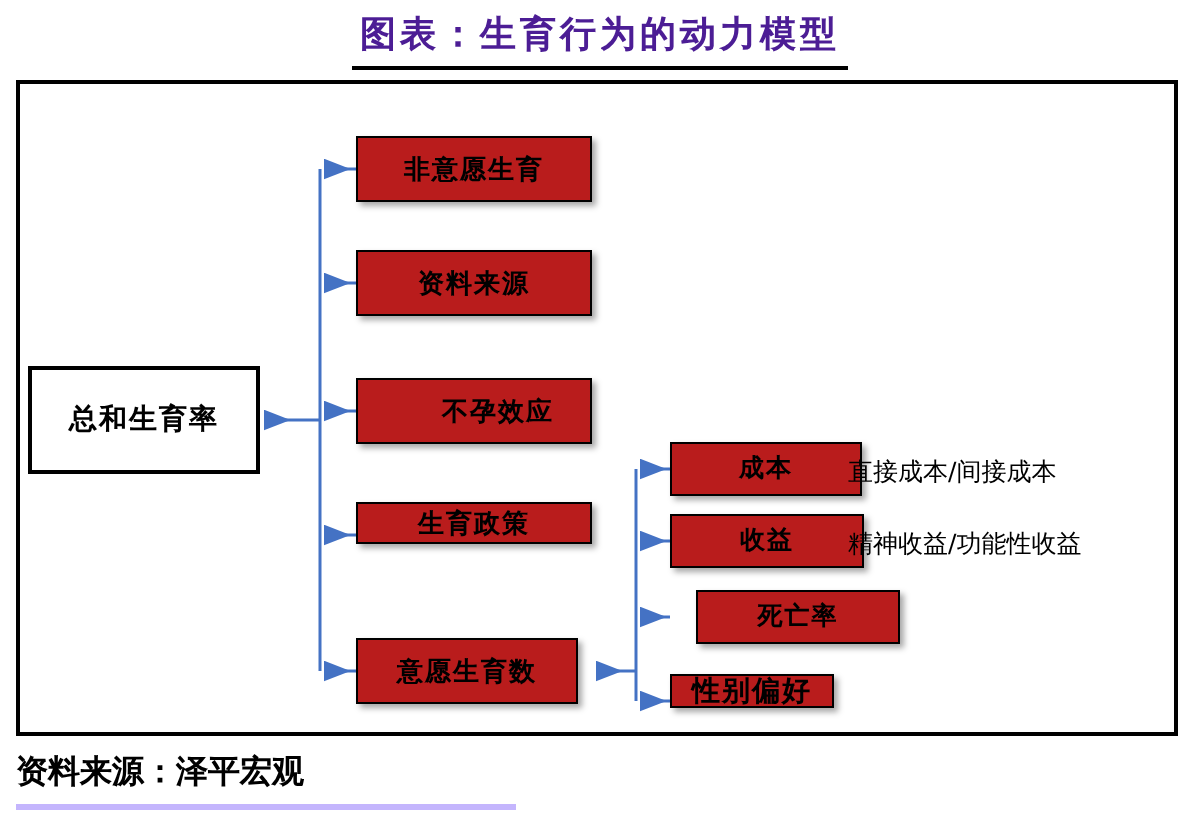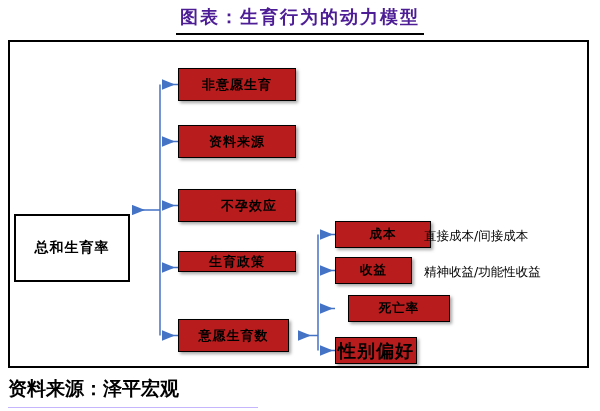--- a/index.html
+++ b/index.html
@@ -17,39 +17,39 @@
     border:2px solid #000;box-sizing:border-box;background:transparent;
   }
   svg.connectors{position:absolute;left:0;top:0;width:600px;height:411px;pointer-events:none;}
   .box{
     position:absolute;box-sizing:border-box;border:1px solid #000;background:#b91c1c;
     display:flex;align-items:center;justify-content:center;
     font-size:13px;font-weight:bold;color:#000;letter-spacing:1px;
     box-shadow:2px 2px 3px rgba(0,0,0,0.35);
   }
   .root-box{
-    left:14px;top:183px;width:116px;height:68px;background:#ffffff;
-    border:2.5px solid #000;font-size:14px;box-shadow:none;margin-top:31px;
+    left:14px;top:183px;width:116px;height:54px;background:#ffffff;
+    border:2.5px solid #000;font-size:14px;box-shadow:none;
   }
   .f0{left:178px;top:68px;width:118px;height:33px;}
   .f1{left:178px;top:125px;width:118px;height:33px;}
   .f2{left:178px;top:189px;width:118px;height:33px;padding-left:24px;}
   .f3{left:178px;top:251px;width:118px;height:21px;}
   .f4{left:178px;top:319px;width:111px;height:33px;}
   .s0{left:335px;top:221px;width:96px;height:27px;font-size:12.5px;}
-  .s1{left:335px;top:257px;width:77px;height:27px;font-size:12.5px;}
+  .s1{left:335px;top:257px;width:97px;height:27px;font-size:12.5px;}
   .s2{left:348px;top:295px;width:102px;height:27px;font-size:12.5px;}
-  .s3{left:335px;top:337px;width:82px;height:27px;font-size:18px;}
+  .s3{left:335px;top:337px;width:82px;height:17px;font-size:14px;}
   .note{position:absolute;left:424px;font-size:12.5px;color:#000;white-space:nowrap;}
   .note0{top:228px;}
   .note1{top:264px;}
   .source{
     position:absolute;left:8px;top:376px;width:250px;
-    font-size:19px;font-weight:bold;color:#000;
-    border-bottom:1px solid #c4b5fd;padding-bottom:5px;
+    font-size:16px;font-weight:bold;color:#000;
+    border-bottom:3px solid #c4b5fd;padding-bottom:5px;
   }
   .brand{
     position:absolute;right:10px;top:372px;display:flex;align-items:center;gap:4px;
     font-size:13px;font-weight:bold;color:#1a1a1a;
   }
 </style>
 </head>
 <body>
 
 <div class="page">

